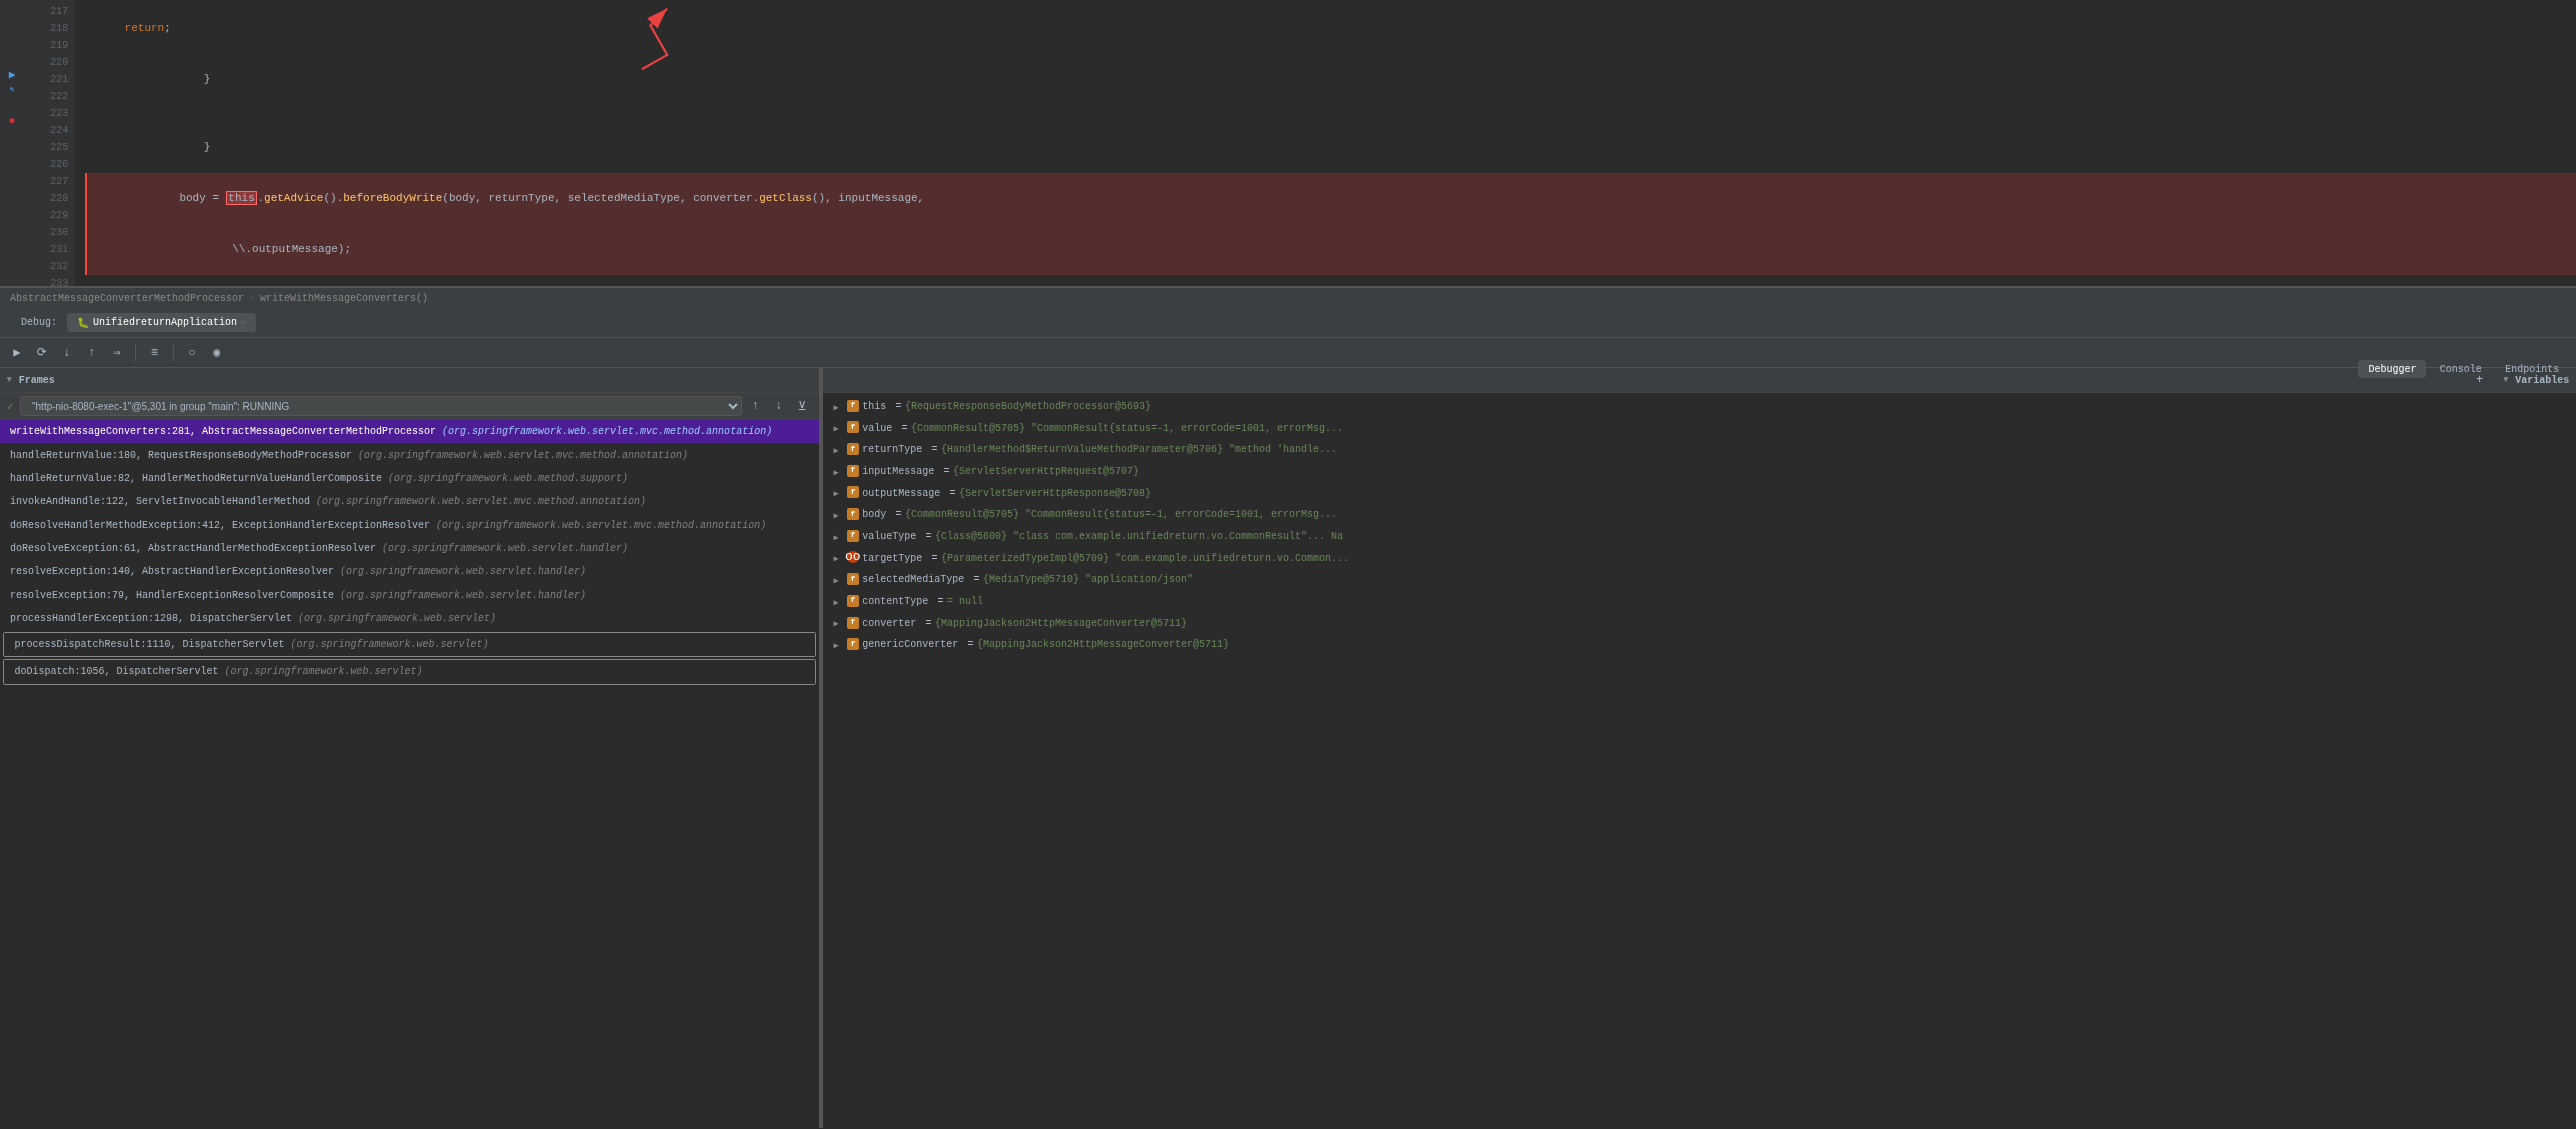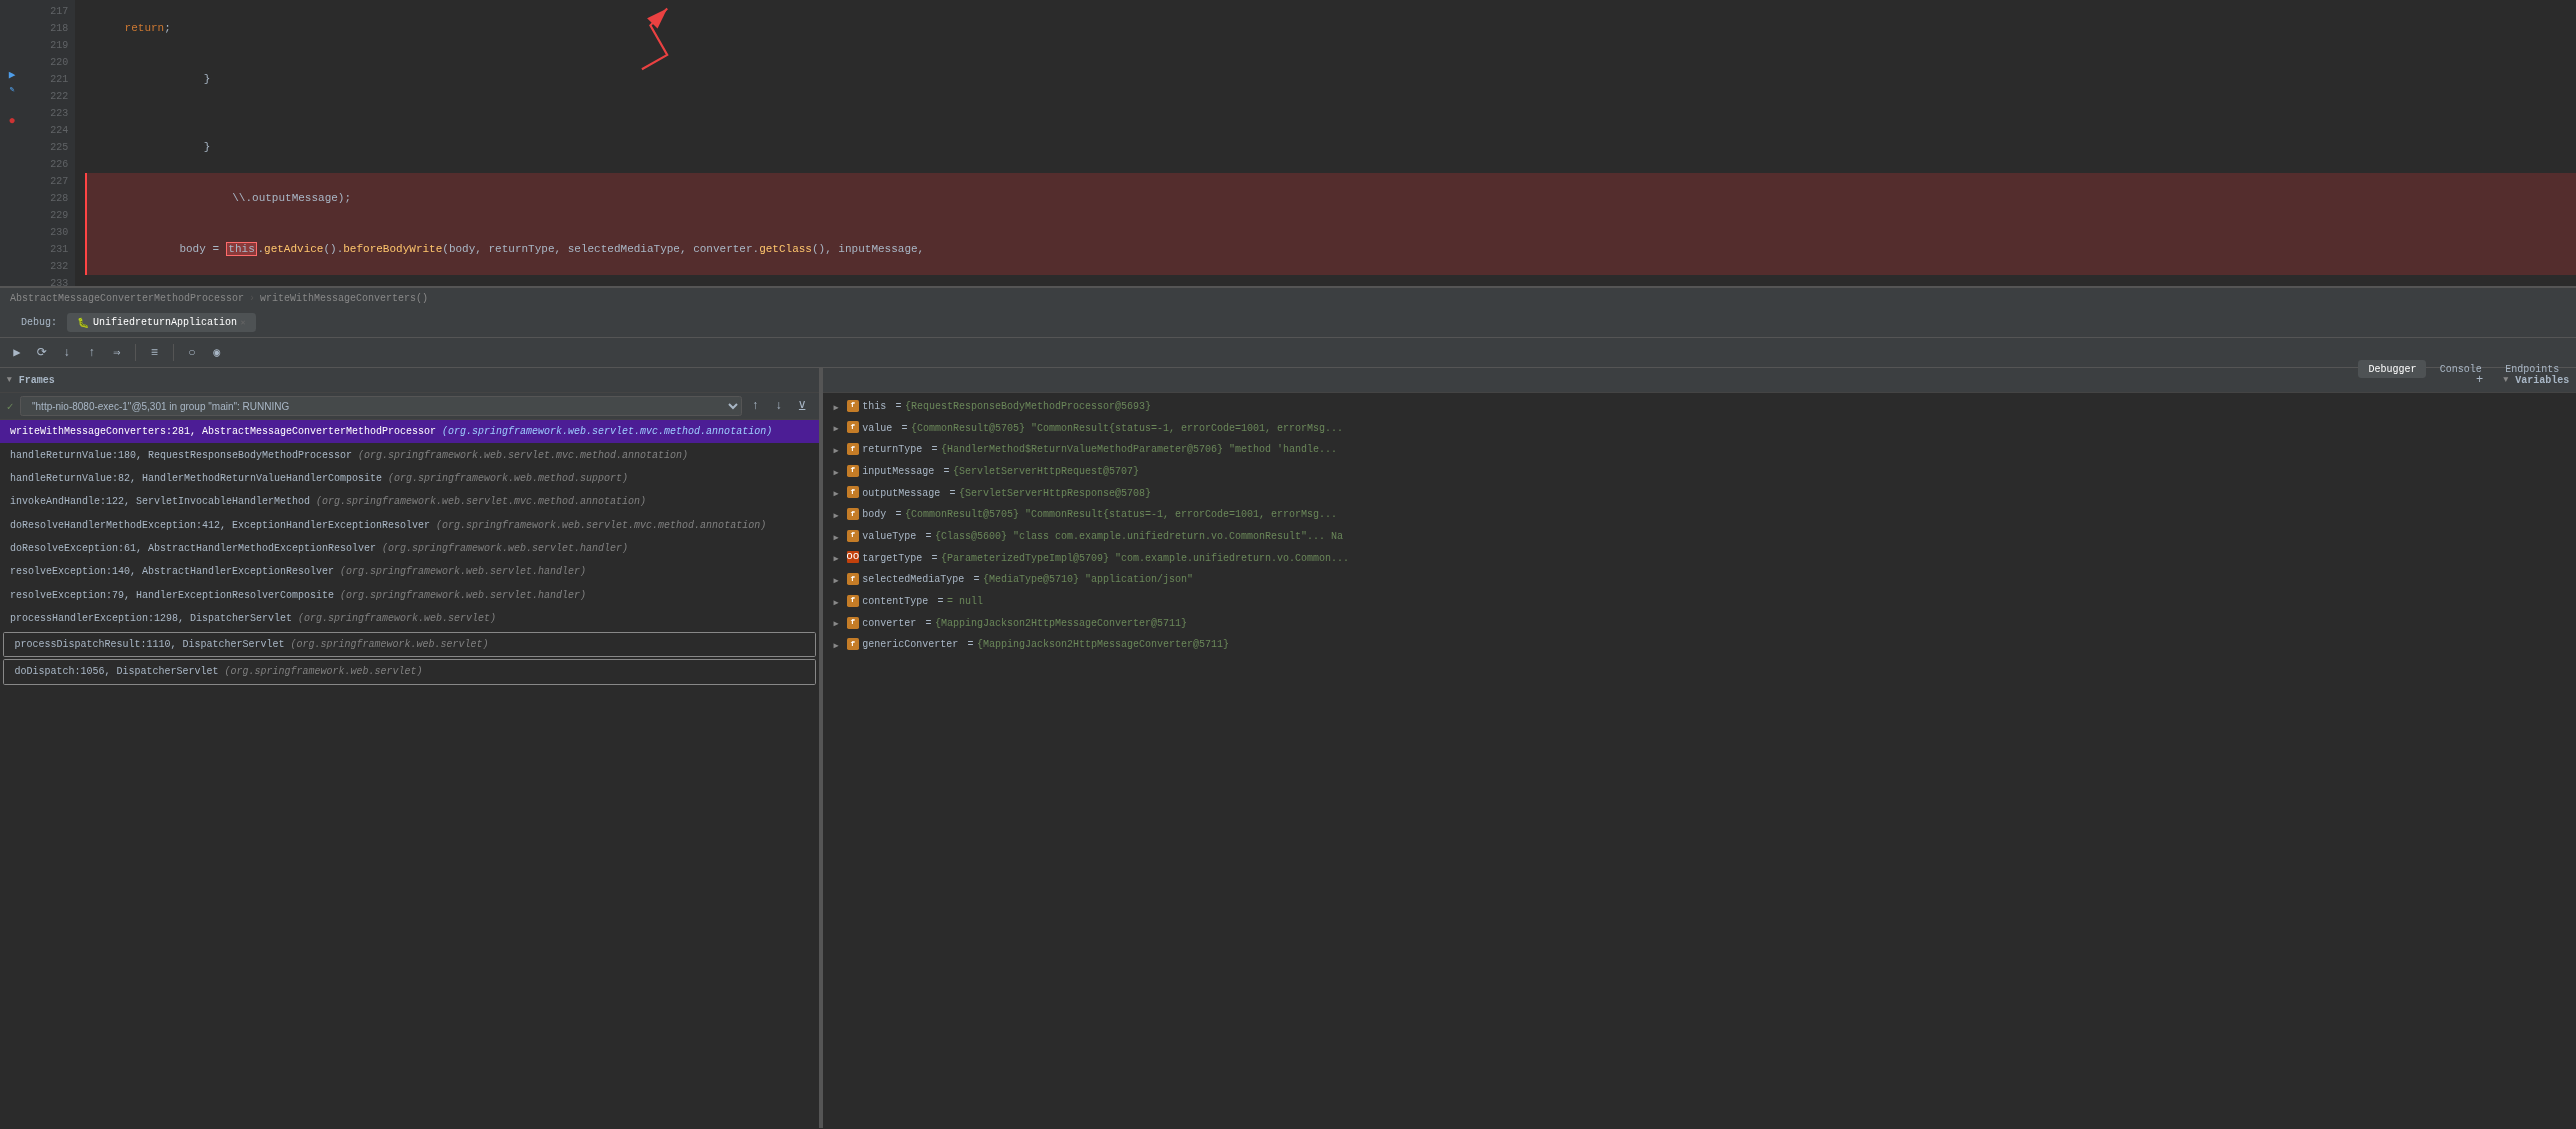--- a/index.html
+++ b/index.html
@@ -399,25 +399,25 @@
       <span>            }</span>
     </div>
 
     <div class="code-line">&nbsp;</div>
 
     <div class="code-line">
       <span>            }</span>
     </div>
 
     <div class="code-line line-221-highlight">
+      <span>        body = </span><span class="highlight-box">this</span><span>.<span class="fn">getAdvice</span>().<span class="fn">beforeBodyWrite</span>(body, returnType, selectedMediaType, converter.<span class="fn">getClass</span>(), inputMessage, </span>
+    </div>
+
+    <div class="code-line line-221-highlight">
       <span>                \\.outputMessage);</span>
-    </div>
-
-    <div class="code-line line-221-highlight">
-      <span>        body = </span><span class="highlight-box">this</span><span>.<span class="fn">getAdvice</span>().<span class="fn">beforeBodyWrite</span>(body, returnType, selectedMediaType, converter.<span class="fn">getClass</span>(), inputMessage, </span>
     </div>
 
     <div class="code-line">
       
     </div>
 
     <svg style="position:absolute;top:0;left:0;width:2113px;height:287px;pointer-events:none;overflow:visible" viewBox="0 0 2500 340" width="2113" height="287">
 
       <defs>
         <marker id="arrowhead" markerWidth="10" markerHeight="7" refX="10" refY="3.5" orient="auto">
@@ -625,21 +625,21 @@
         <div class="var-item">
           <span class="var-expand inline-arrow">▶</span>
           <span class="var-icon orange">f</span>
           <span class="var-name">valueType</span>
           <span class="var-eq">&nbsp;= </span>
           <span class="var-value">{Class@5600} "class com.example.unifiedreturn.vo.CommonResult"... Na</span>
         </div>
 
         <div class="var-item">
           <span class="var-expand inline-arrow">▶</span>
-          <span style="background:#c2410c;border-radius:1px;width:12px;height:12px;display:inline-flex;align-items:center;justify-content:center;font-size:11px;color:white;flex-shrink:0">oo</span>
+          <span style="background:#c2410c;border-radius:6px;width:12px;height:12px;display:inline-flex;align-items:center;justify-content:center;font-size:13px;color:white;flex-shrink:0">oo</span>
           <span class="var-name">targetType</span>
           <span class="var-eq">&nbsp;= </span>
           <span class="var-value">{ParameterizedTypeImpl@5709} "com.example.unifiedreturn.vo.Common...</span>
         </div>
 
         <div class="var-item">
           <span class="var-expand inline-arrow">▶</span>
           <span class="var-icon orange">f</span>
           <span class="var-name">selectedMediaType</span>
           <span class="var-eq">&nbsp;= </span>

